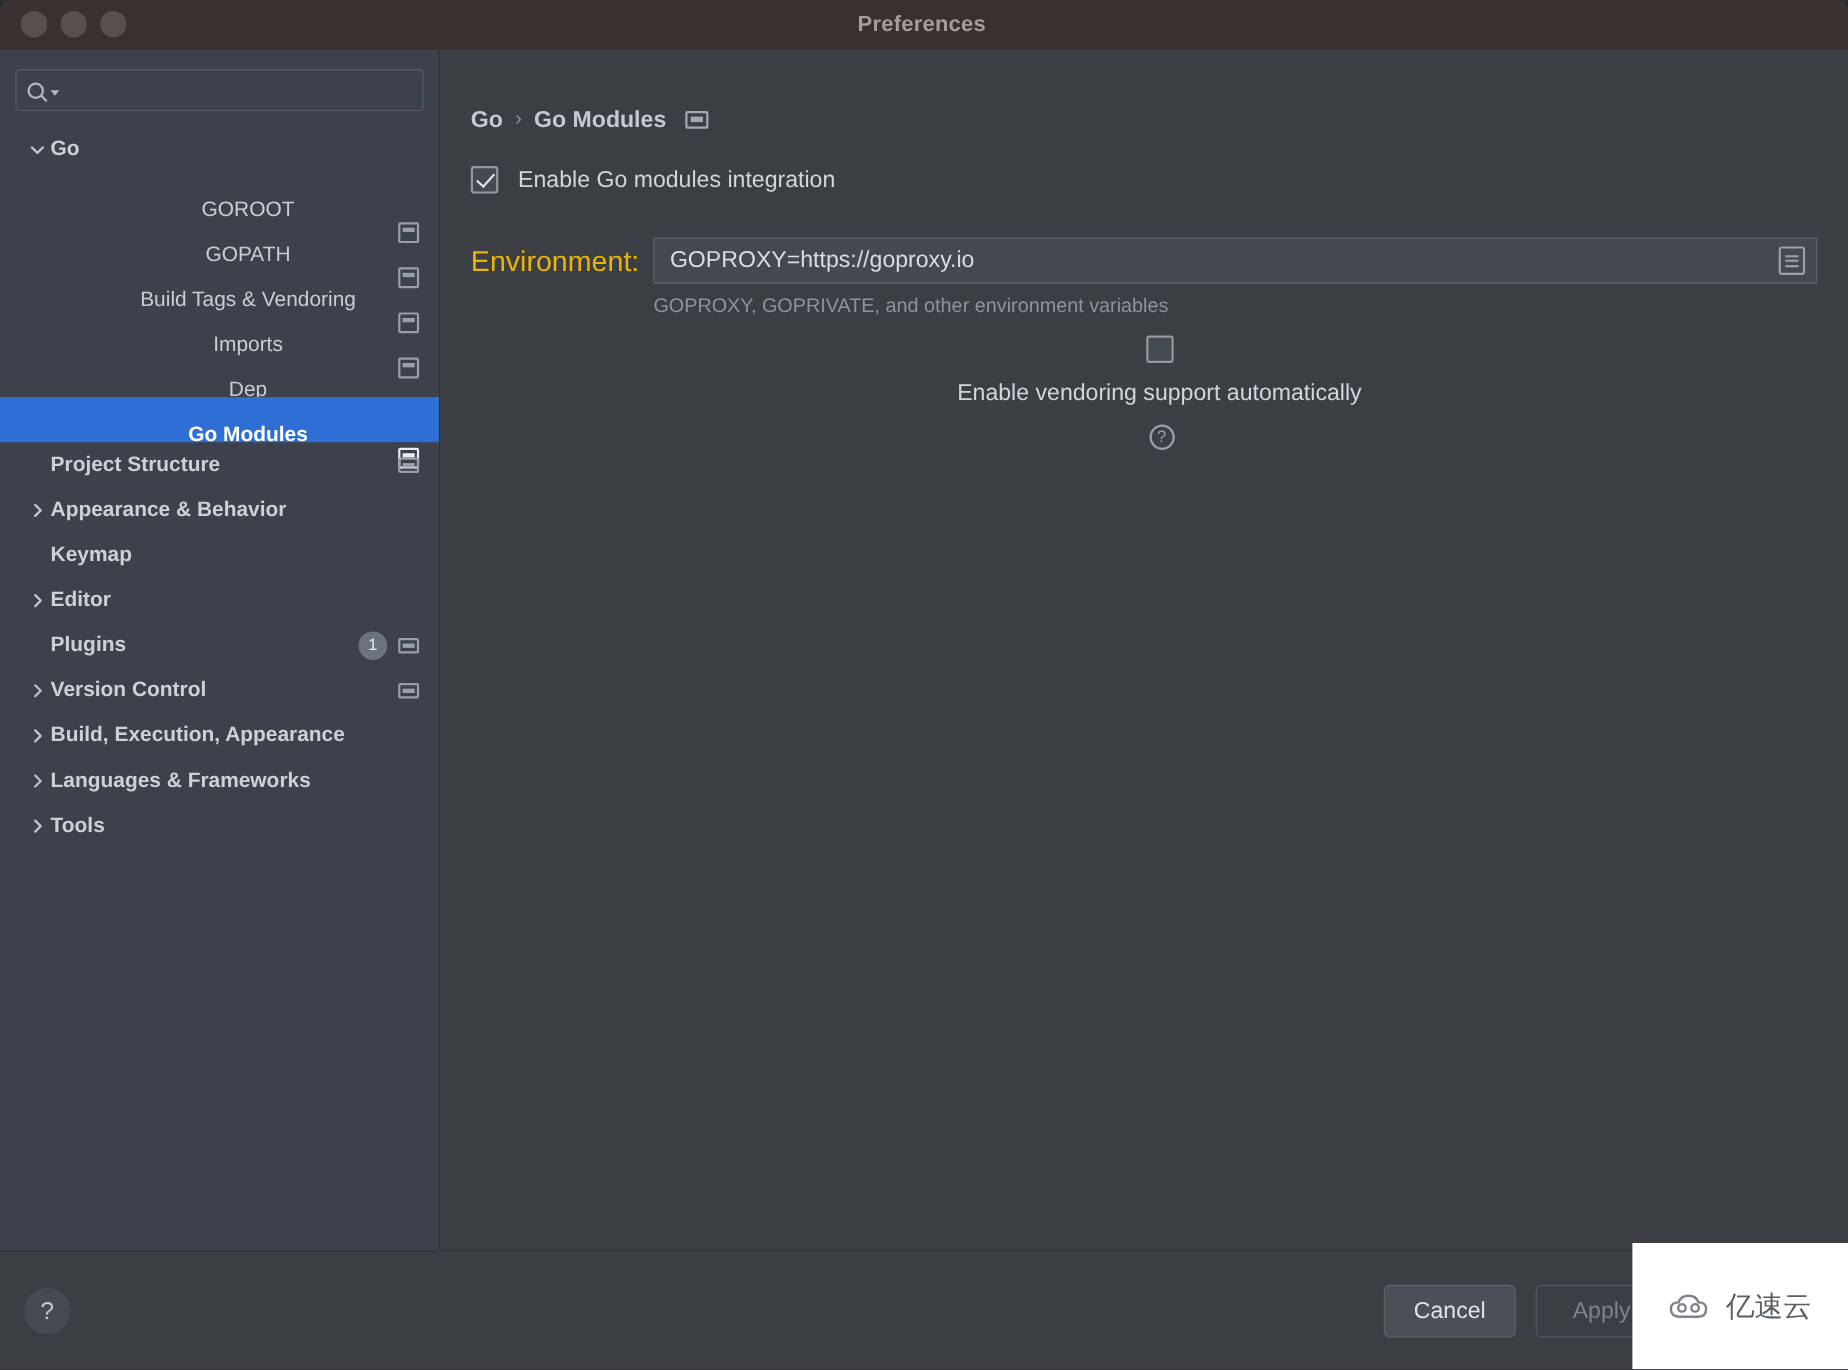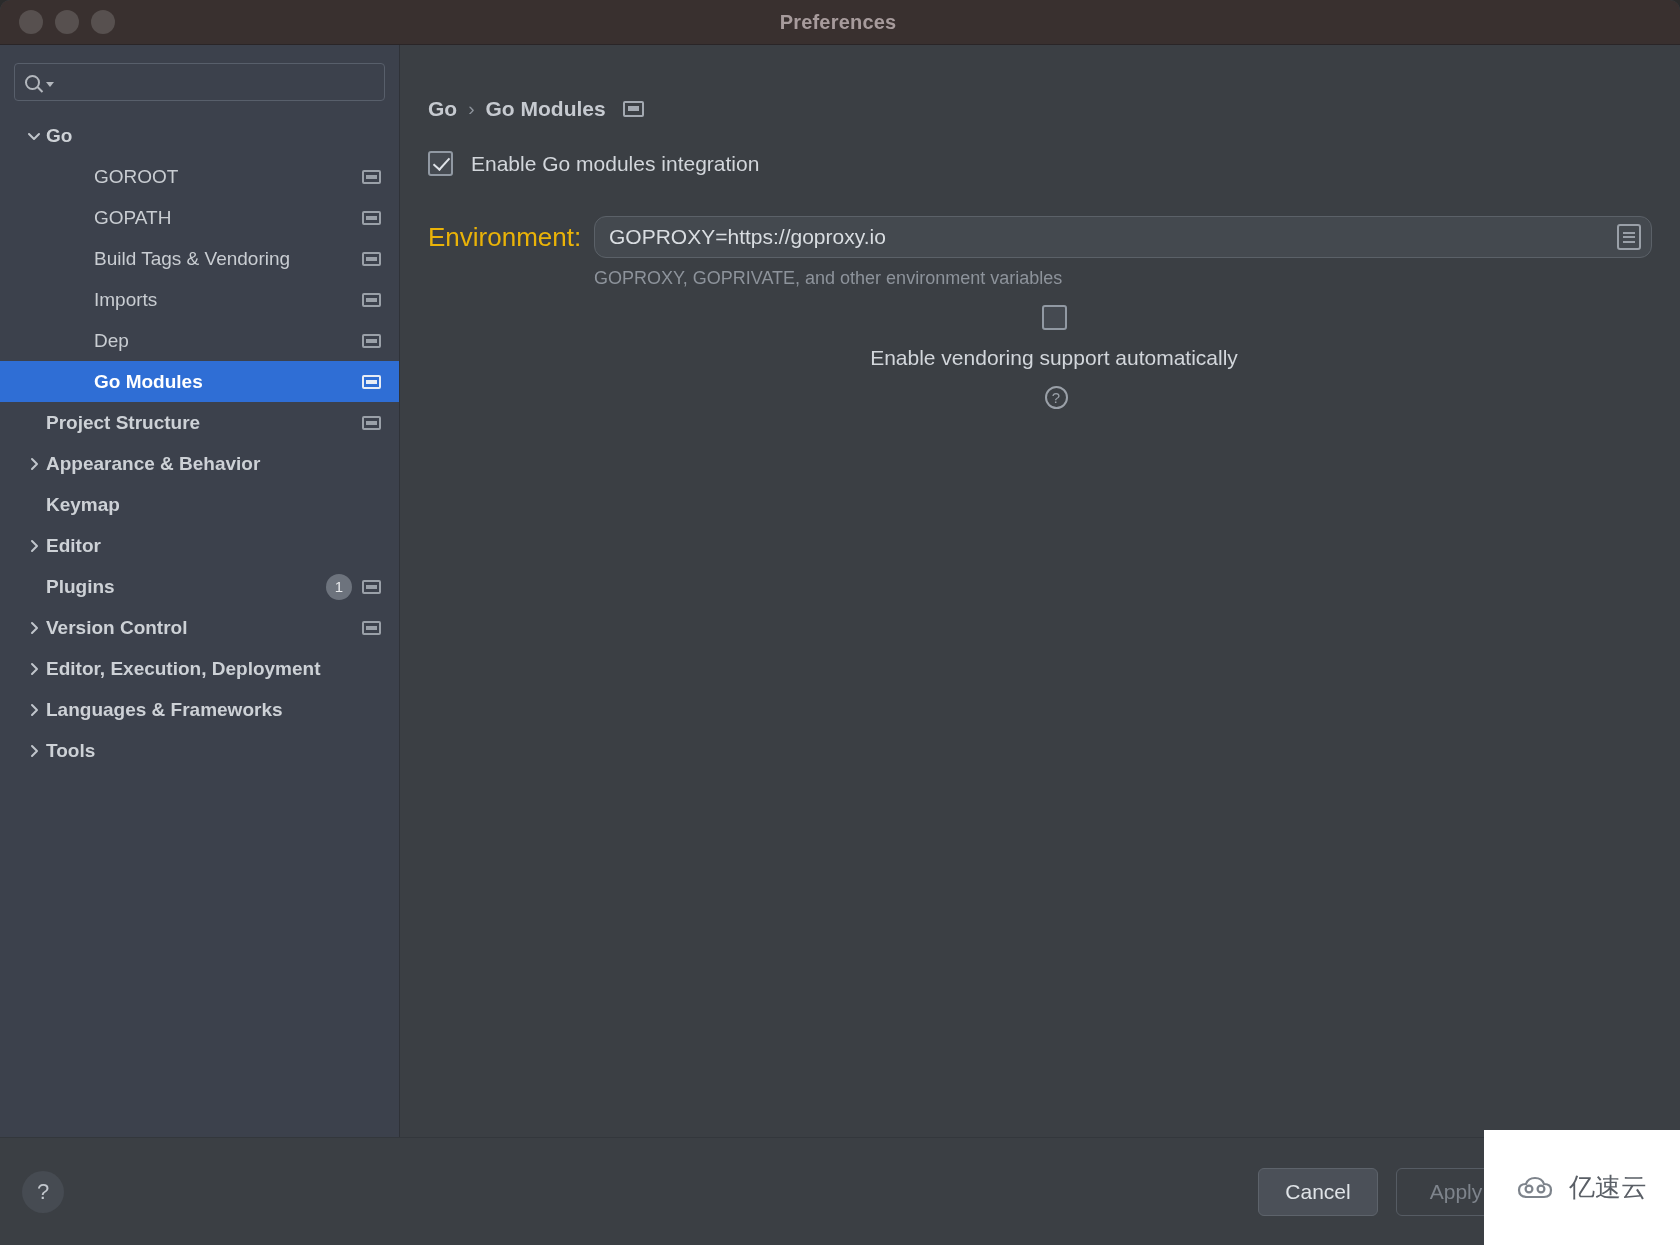--- a/index.html
+++ b/index.html
@@ -72,21 +72,21 @@
   .tree-row.selected { background: #2f6ed5; }
   .chev {
     width: 24px; display: flex; align-items: center; justify-content: center;
     flex: 0 0 24px;
   }
   .chev svg { display: block; }
   .tree-label { font-size: 19px; color: #c9cdd2; white-space: nowrap; }
   .tree-row.bold .tree-label { font-weight: bold; color: #cdd1d6; }
   .tree-row.selected .tree-label { color: #ffffff; font-weight: bold; }
   .tree-row.depth0 { padding-left: 22px; }
-  .tree-row.depth1 { padding-left: 70px; }
+  .tree-row.depth1 { padding-left: 70px; flex-direction: column; }
   .proj-icon {
     margin-left: auto;
     width: 19px; height: 14px;
     border: 2px solid #9aa0a8; border-radius: 2px;
     position: relative; flex: 0 0 19px;
   }
   .proj-icon::after {
     content: ""; position: absolute; left: 2px; right: 2px; top: 3px; height: 4px;
     background: #9aa0a8;
   }
@@ -121,21 +121,21 @@
   .cb.checked::after {
     content: ""; position: absolute; left: 7px; top: 1px; width: 7px; height: 14px;
     border: solid #dfe3e8; border-width: 0 2.6px 2.6px 0; transform: rotate(42deg);
   }
   .cb-label { font-size: 21px; color: #d2d6db; }
 
   #env-row { padding-left: 28px; gap: 18px; margin-bottom: 10px; }
   #env-label { font-size: 26px; color: #eab308; width: 148px; text-align: right; }
   #env-field {
     flex: 1; margin-right: 28px; height: 42px;
-    background: #44494f; border: 1px solid #5b6168; border-radius: 12px;
+    background: #44494f; border: 1px solid #5b6168; border-radius: 0;
     display: flex; align-items: center; padding: 0 6px 0 14px;
   }
   #env-input {
     flex: 1; background: transparent; border: none; outline: none;
     font-size: 21px; color: #d9dde1; font-family: "Liberation Sans", sans-serif;
   }
   .expand-icon {
     width: 24px; height: 26px; border: 2px solid #9aa0a8; border-radius: 3px;
     display: flex; flex-direction: column; justify-content: center; align-items: center; gap: 2.5px;
     flex: 0 0 24px; margin-right: 4px;
@@ -290,21 +290,21 @@
             </span>
             <span class="tree-label">Version Control</span>
             <span class="proj-icon"></span>
           </li>
           <li class="tree-row depth0 bold">
             <span class="chev">
               <svg width="16" height="16" viewBox="0 0 16 16">
                 <path d="M6 3 L11 8 L6 13" fill="none" stroke="#c0c5cb" stroke-width="2" stroke-linecap="round" stroke-linejoin="round"></path>
               </svg>
             </span>
-            <span class="tree-label">Editor, Execution, Deployment</span>
+            <span class="tree-label">Build, Execution, Appearance</span>
           </li>
           <li class="tree-row depth0 bold">
             <span class="chev">
               <svg width="16" height="16" viewBox="0 0 16 16">
                 <path d="M6 3 L11 8 L6 13" fill="none" stroke="#c0c5cb" stroke-width="2" stroke-linecap="round" stroke-linejoin="round"></path>
               </svg>
             </span>
             <span class="tree-label">Languages &amp; Frameworks</span>
           </li>
           <li class="tree-row depth0 bold">

